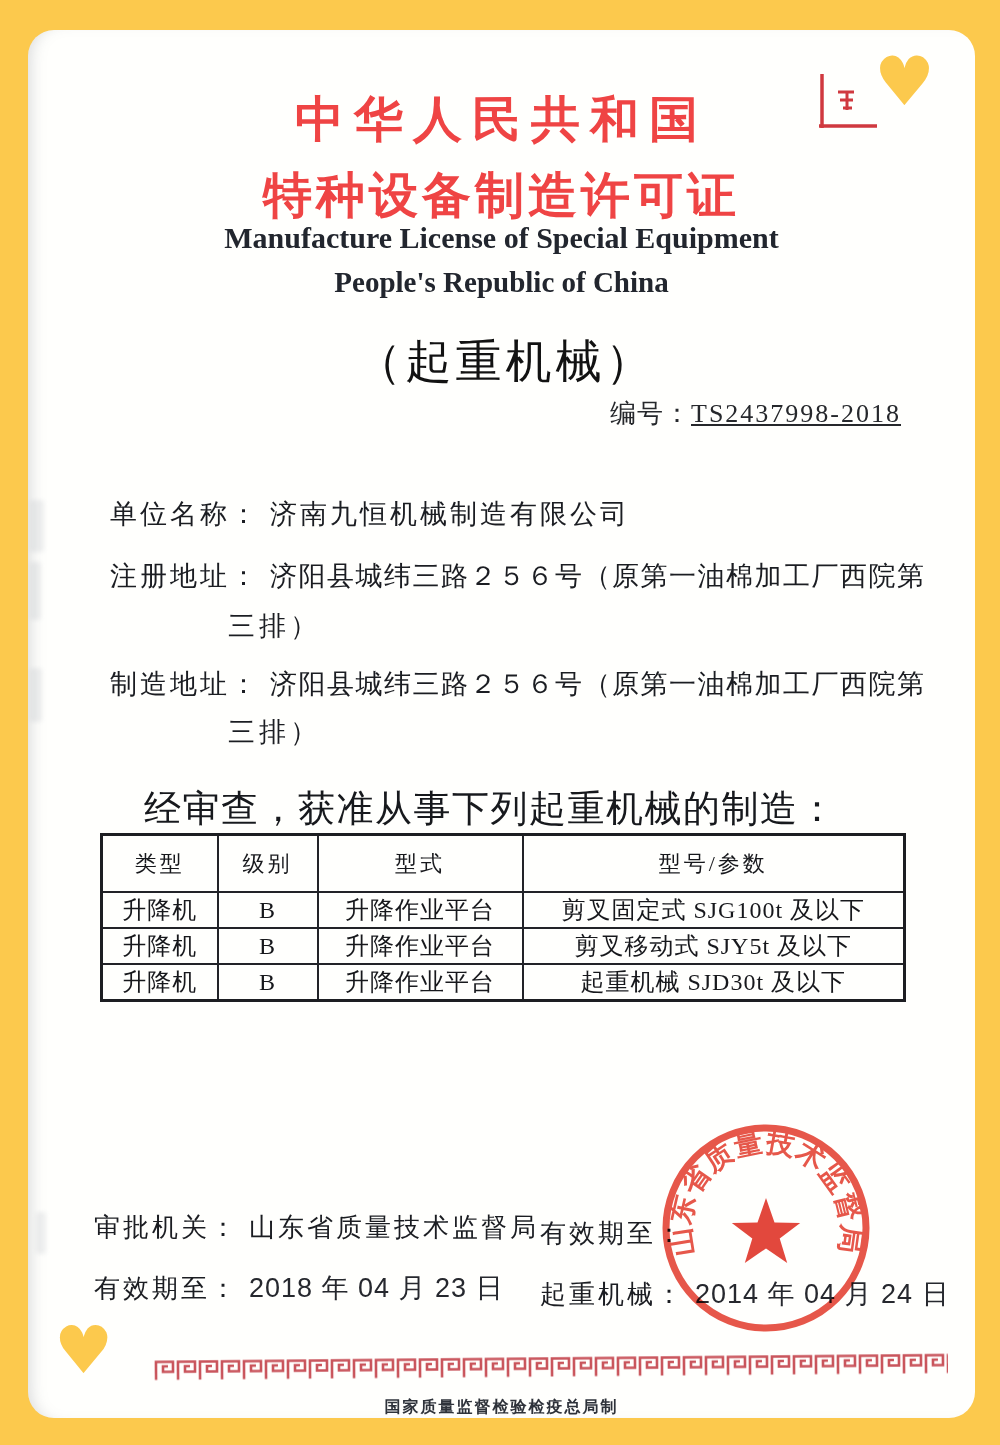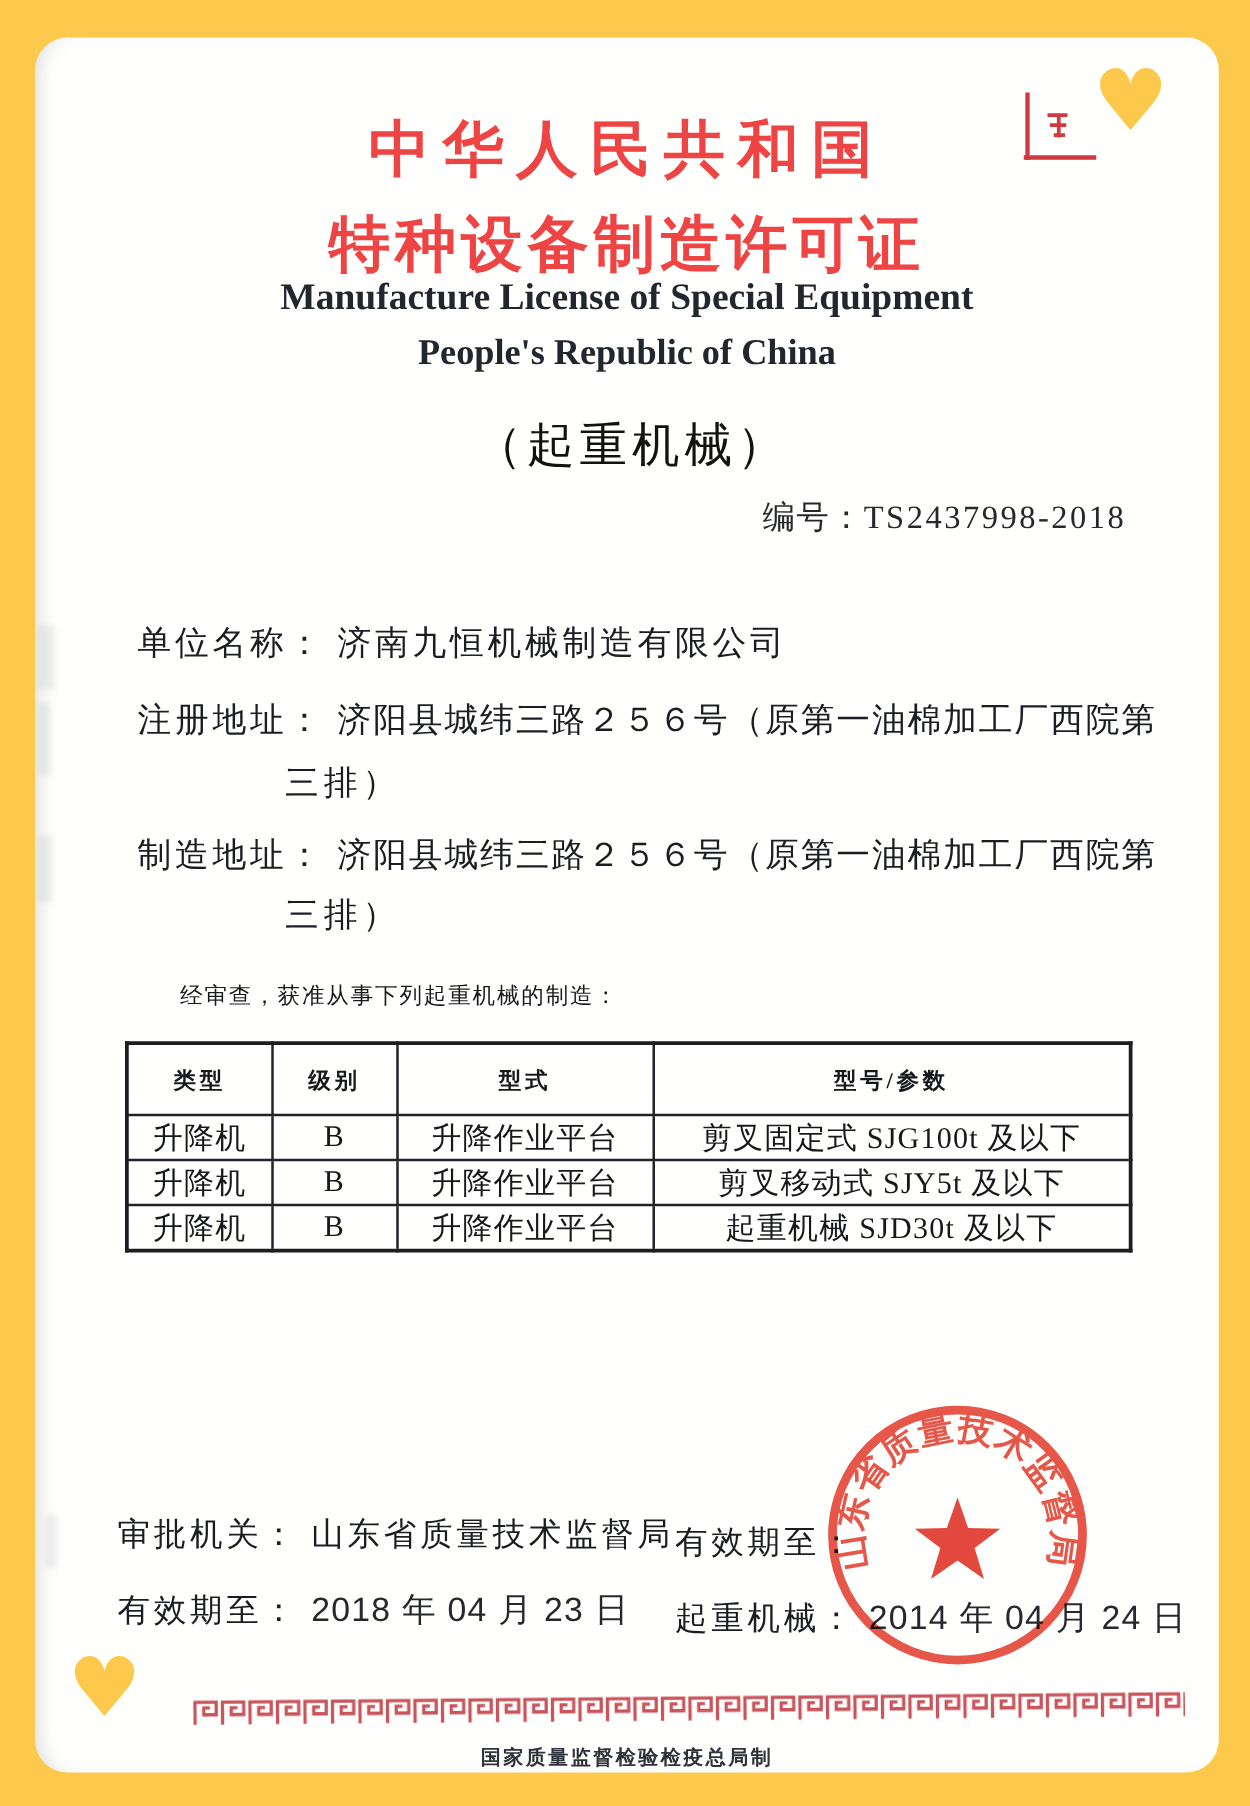--- a/index.html
+++ b/index.html
@@ -22,49 +22,49 @@
   .abs{position:absolute;}
   .centered{left:0;right:0;text-align:center;}
 
   
   .title-cn{font-weight:bold;color:#ef4444;line-height:1.05;}
   .title-cn-1{top:64px;font-size:49px;letter-spacing:10px;}
   .title-cn-2{top:140px;font-size:49px;letter-spacing:4px;}
   .title-en{font-weight:bold;color:#22262e;}
   .title-en-1{top:191px;font-size:30px;}
   .title-en-2{top:236px;font-size:29px;}
-  .category{top:301px;font-size:38px;letter-spacing:4px;color:#121212;padding-left:8px;font-family:Liberation Mono, monospace;}
+  .category{top:301px;font-size:46px;letter-spacing:4px;color:#121212;padding-left:8px;font-family:Liberation Mono, monospace;}
 
   .serial{top:366px;right:74px;font-size:26px;letter-spacing:1px;color:#26282c;}
-  .serial .num{font-family:"Liberation Serif","DejaVu Serif",serif;letter-spacing:2px;}
+  .serial .num{font-family:"Liberation Serif","DejaVu Serif",serif;letter-spacing:2px;text-decoration:underline;}
 
   
   .field{font-size:27px;color:#1b1d22;letter-spacing:1px;white-space:nowrap;}
   .field .lbl{letter-spacing:3px;margin-right:10px;}
   .field .val{letter-spacing:3px;}
   .f-company{left:82px;top:466px;}
   .f-regaddr1{left:82px;top:528px;}
   .f-regaddr2{left:200px;top:578px;letter-spacing:4px;}
   .f-mfgaddr1{left:82px;top:636px;}
   .f-mfgaddr2{left:200px;top:684px;letter-spacing:4px;}
   .f-addr .val{letter-spacing:1.5px;}
-  .statement{left:116px;top:754px;font-size:18px;letter-spacing:1.5px;color:#17191d;text-align:center;}
+  .statement{left:116px;top:754px;font-size:37px;letter-spacing:1.5px;color:#17191d;text-align:center;}
 
   
   .lic-table{
     position:absolute;left:72px;top:803px;
     width:803px;border-collapse:collapse;table-layout:fixed;
     border:3px solid #1d1e22;
     font-size:24px;color:#17181c;
   }
   .lic-table th,.lic-table td{
     border:2px solid #222328;text-align:center;vertical-align:middle;
     padding:0;overflow:hidden;white-space:nowrap;
   }
-  .lic-table th{height:55px;font-size:18px;font-weight:700;letter-spacing:3px;}
+  .lic-table th{height:55px;font-size:22px;font-weight:400;letter-spacing:3px;}
   .lic-table td{height:34px;letter-spacing:1px;}
 
   
   .b-approve{left:66px;top:1180px;font-size:26px;}
   .b-issuer{left:512px;top:1186px;font-size:26px;}
   .b-valid{left:66px;top:1240px;font-size:26px;}
   .b-issuedate{left:512px;top:1246px;font-size:26px;}
   .date-val{font-family:"Liberation Sans","DejaVu Sans",sans-serif;font-size:27px;letter-spacing:1px;color:#26282e;}
 
   

